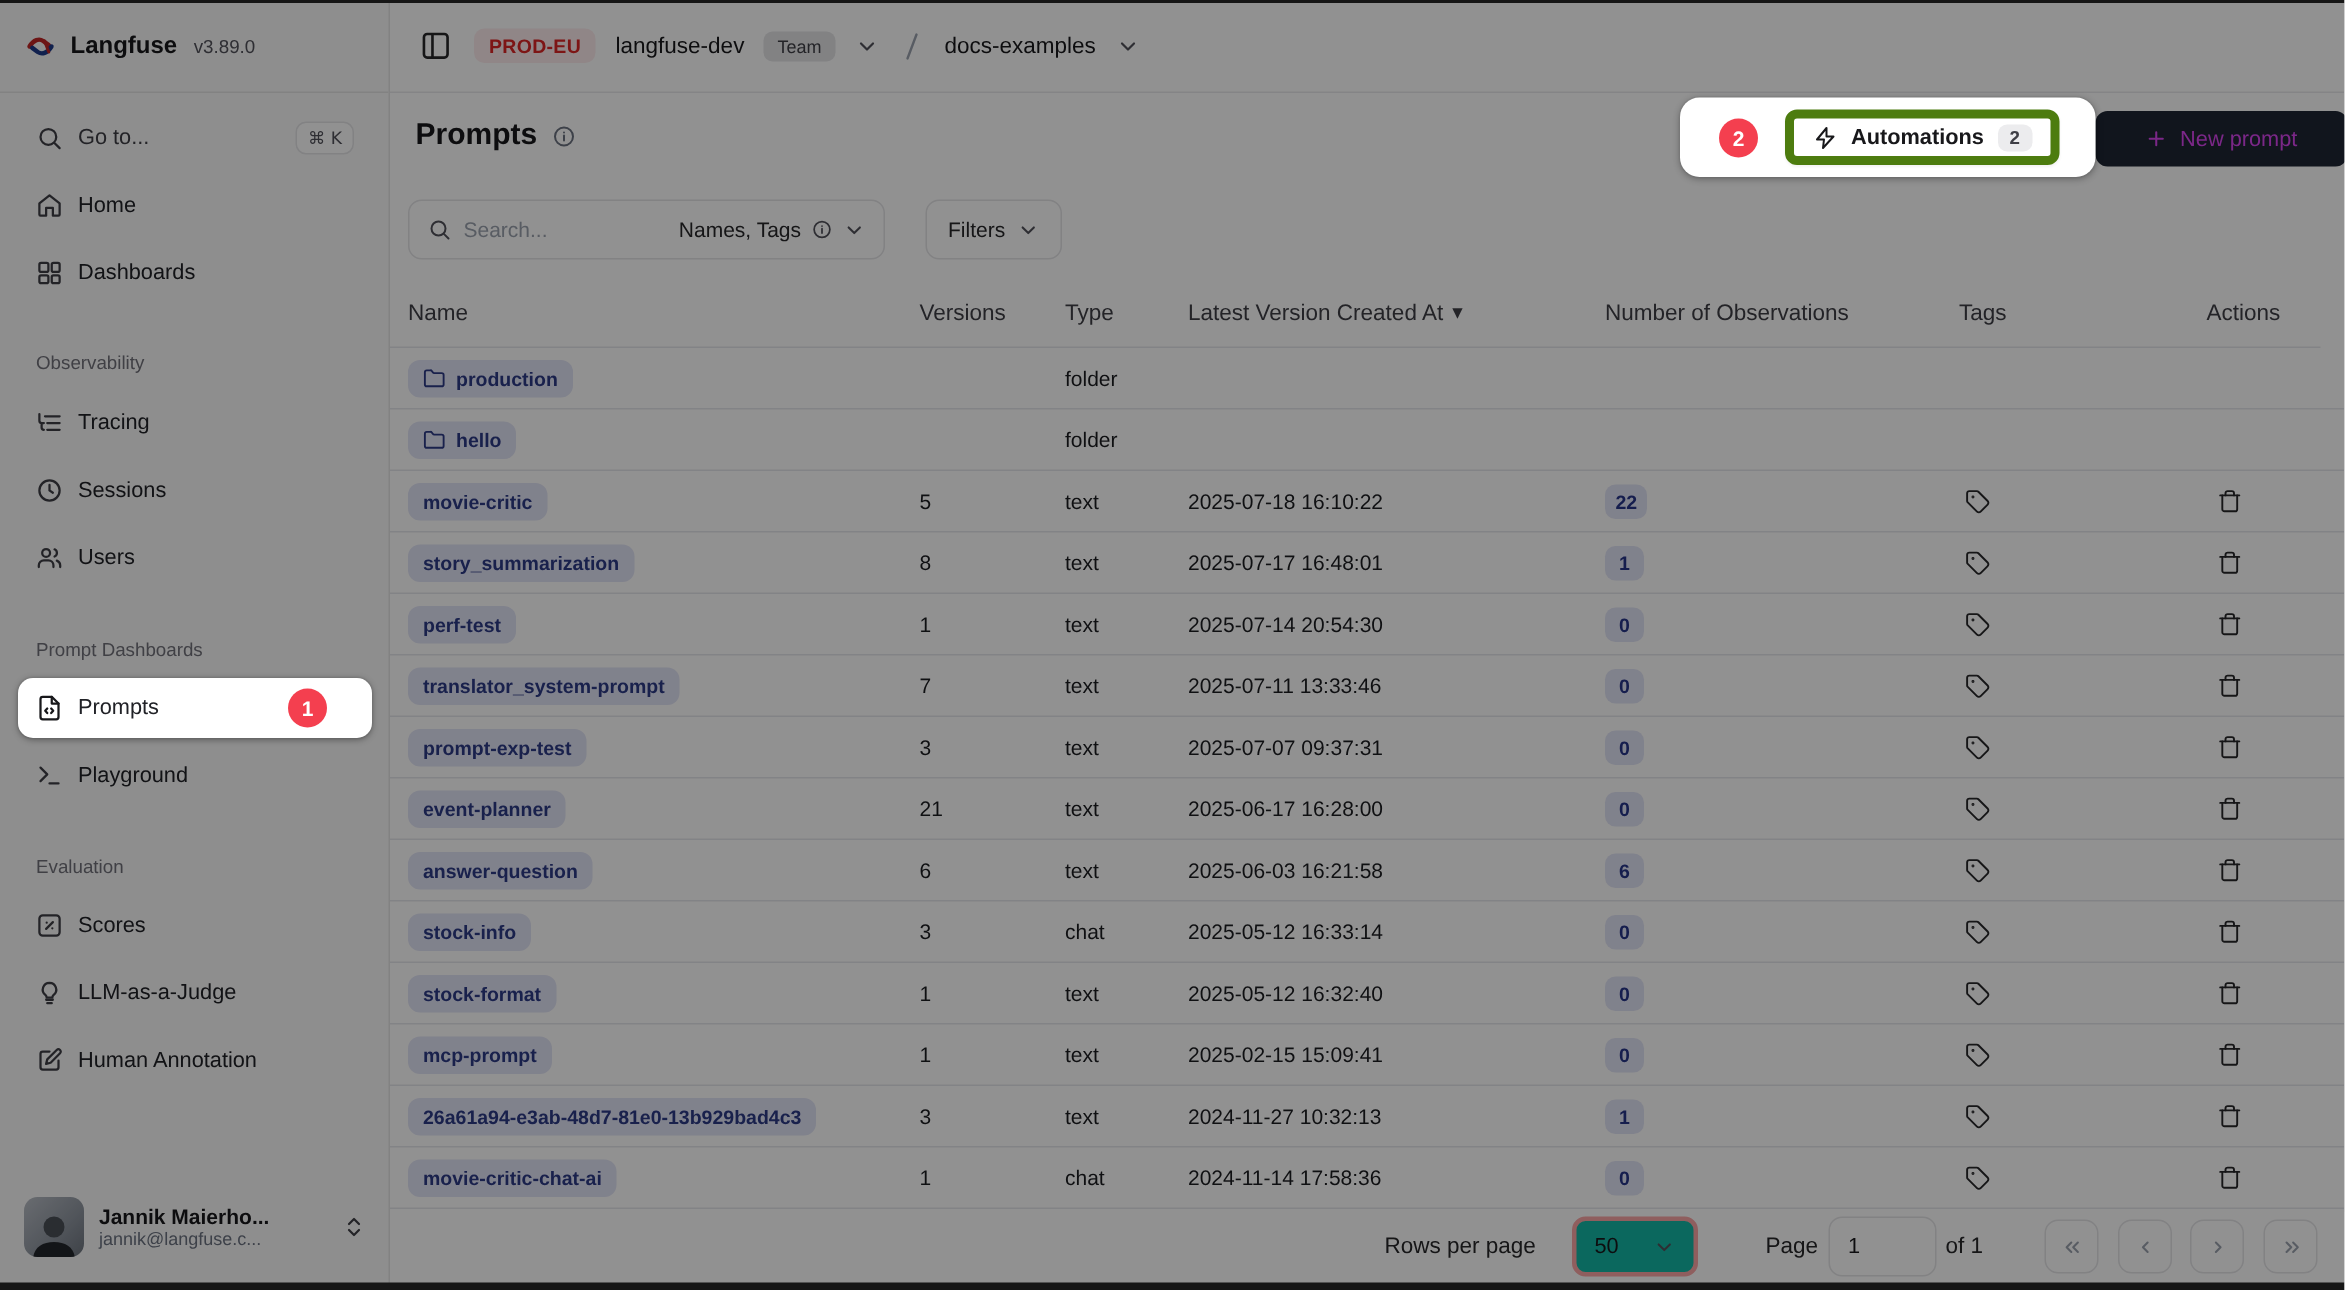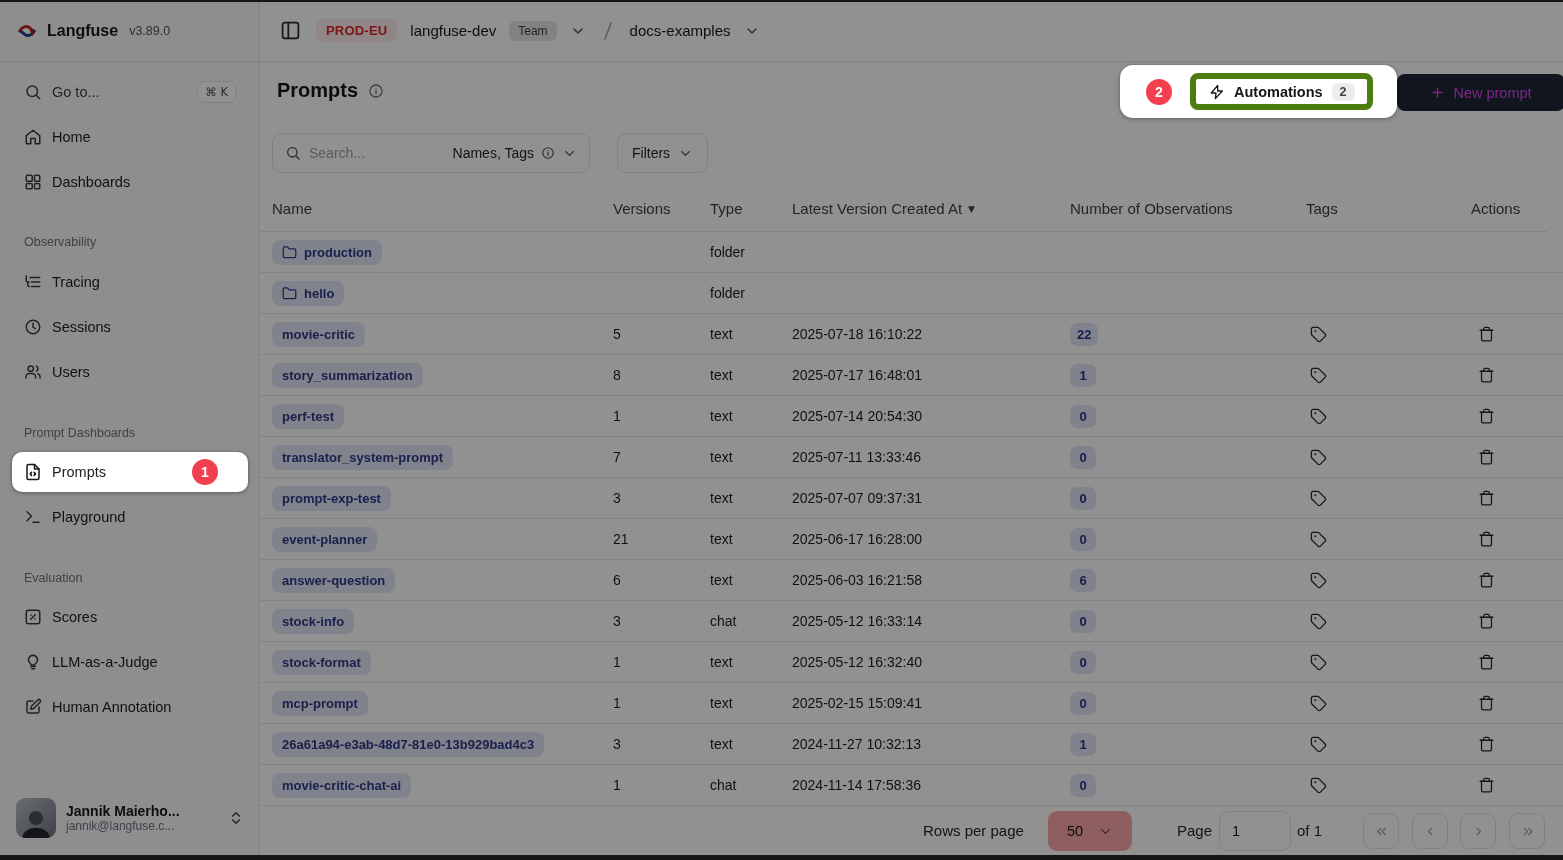--- a/index.html
+++ b/index.html
@@ -85,21 +85,21 @@
   .c-act  { left:1216px; }
   .pill { display:flex; align-items:center; gap:7px; background:#e2e4f6; color:#2c3a86; font-size:13px; font-weight:600; padding:5px 10px; border-radius:8px; }
   .pill .ic { color:#2c3a86; }
   .obs-badge { min-width:26px; background:#e2e4f6; color:#27368a; font-size:13px; font-weight:700; padding:4px 7px; border-radius:7px; text-align:center; justify-content:center; display:flex; }
   .icon-btn { background:none; border:none; color:#27272a; display:flex; padding:2px; }
 
   
   .tfoot { position:absolute; top:808px; left:0; right:0; height:47px; background:#fff; }
   .f-label { position:absolute; font-size:15px; font-weight:500; color:#27272a; top:14px; }
   .rpp-label { left:663px; }
-  .rpp-select { position:absolute; left:788px; top:3px; width:84px; height:40px; border:7px solid #fca5a5; border-radius:9px; background:#fca5a5; display:flex; align-items:center; justify-content:space-between; padding:0 12px; font-size:14.5px; font-weight:500; color:#18181b; font-family:inherit; }
+  .rpp-select { position:absolute; left:788px; top:3px; width:84px; height:40px; border:3px solid #fca5a5; border-radius:9px; background:#14b8a6; display:flex; align-items:center; justify-content:space-between; padding:0 12px; font-size:14.5px; font-weight:500; color:#18181b; font-family:inherit; }
   .page-label { left:917px; }
   .page-input { position:absolute; left:959px; top:3px; width:72px; height:40px; border:1px solid #e4e4e7; border-radius:9px; padding:0 12px; font-size:14.5px; color:#18181b; font-family:inherit; background:#fff; }
   .of-label { left:1037px; font-weight:400;text-align:right; }
   .pg-btn { position:absolute; top:5px; width:36px; height:36px; border:1px solid #e4e4e7; border-radius:9px; background:#fff; color:#9ca3af; display:flex; align-items:center; justify-content:center; }
   .pg-first { left:1103px; } .pg-prev { left:1152px; } .pg-next { left:1200px; } .pg-last { left:1249px; }
 </style>
 </head>
 <body>
 
 <div class="screen">

